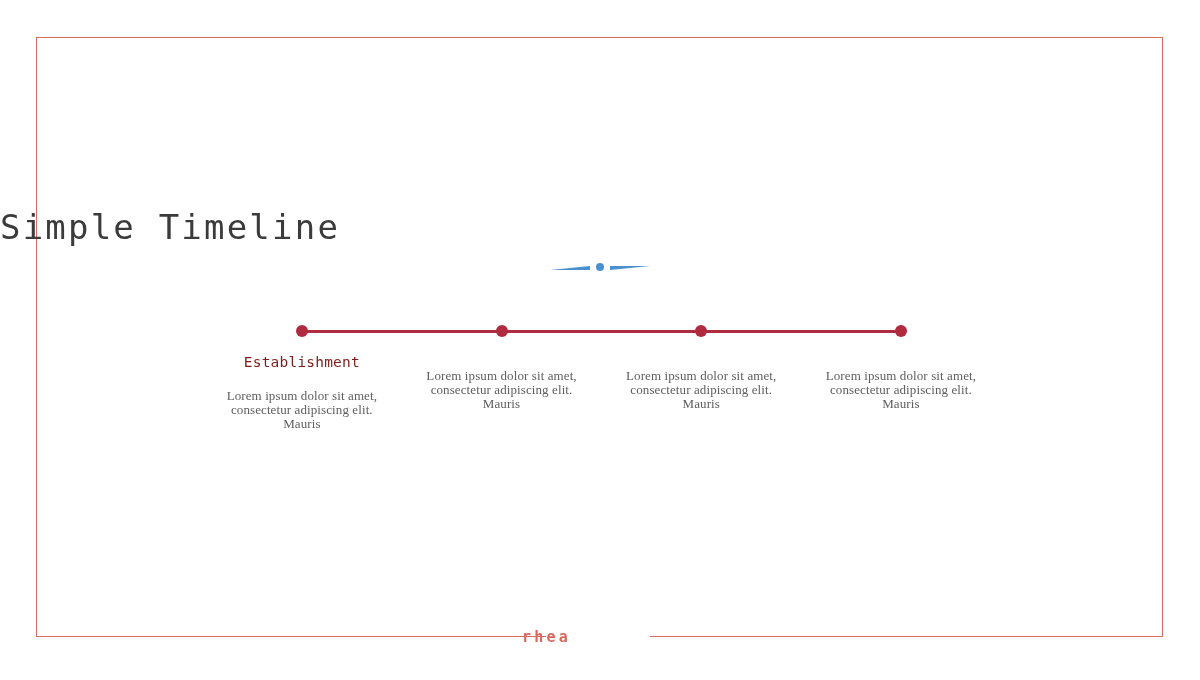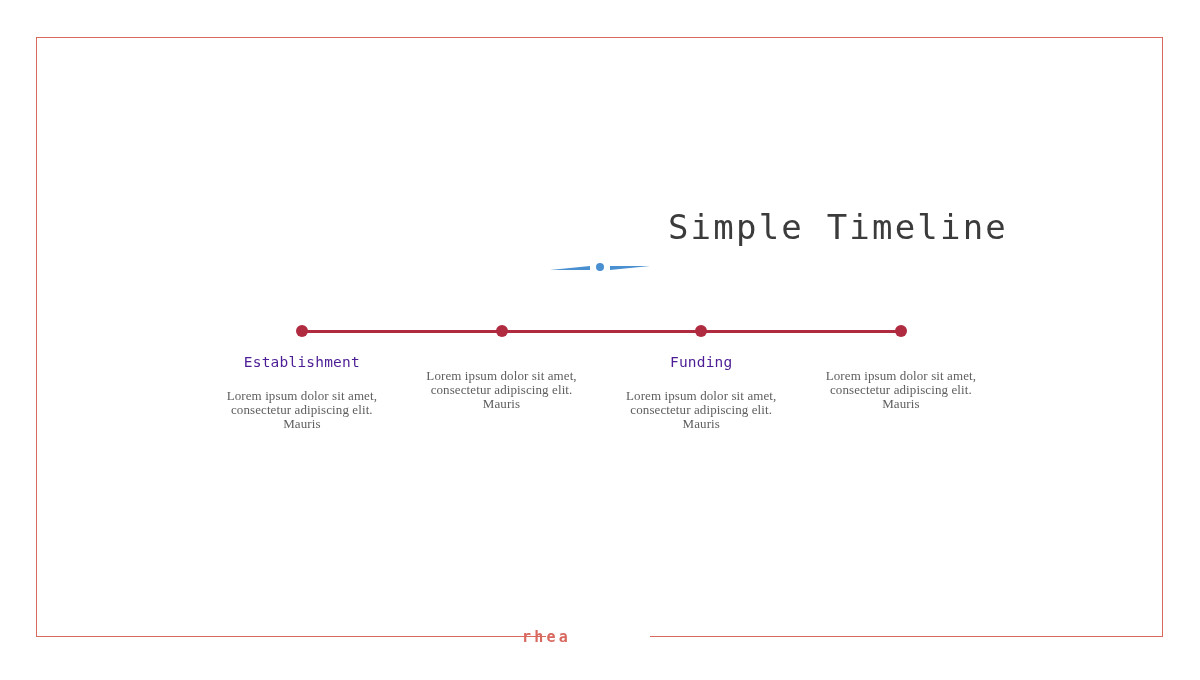--- a/index.html
+++ b/index.html
@@ -45,21 +45,21 @@
     height: 24px;
     background: #ffffff;
   }
 
   
   .title-block {
     position: absolute;
     left: 0;
     top: 205px;
     width: 1008px;
-    text-align: right;
+    text-align: left;
   }
   .title {
     font-family: "DejaVu Sans Mono", "Liberation Mono", monospace;
     font-size: 34px;
     letter-spacing: 2.2px;
     color: #3b3b3b;
     font-weight: 400;
     line-height: 44px;
     white-space: pre;
   }
@@ -140,21 +140,21 @@
     display: flex;
   }
   .column {
     width: 199.7px;
     text-align: center;
   }
   .col-label {
     font-family: "DejaVu Sans Mono", "Liberation Mono", monospace;
     font-size: 14.5px;
     letter-spacing: 0.2px;
-    color: #4c1d95;
+    color: #7f1d1d;
     line-height: 20px;
     white-space: nowrap;
   }
   .col-body {
     margin-top: 17px;
     font-family: Liberation Serif, serif;
     font-size: 13px;
     letter-spacing: 0.1px;
     color: #5e5e5e;
     line-height: 14px;
@@ -213,21 +213,20 @@
     <div class="column">
       <div class="col-label">Establishment</div>
       <div class="col-body">Lorem ipsum dolor sit amet, consectetur adipiscing elit. Mauris</div>
     </div>
 
     <div class="column">
       <div class="col-body">Lorem ipsum dolor sit amet, consectetur adipiscing elit. Mauris</div>
     </div>
 
     <div class="column">
-      <div class="col-label">Funding</div>
       <div class="col-body">Lorem ipsum dolor sit amet, consectetur adipiscing elit. Mauris</div>
     </div>
 
     <div class="column">
       <div class="col-body">Lorem ipsum dolor sit amet, consectetur adipiscing elit. Mauris</div>
     </div>
 
   </div>
 
   <div class="wordmark">

